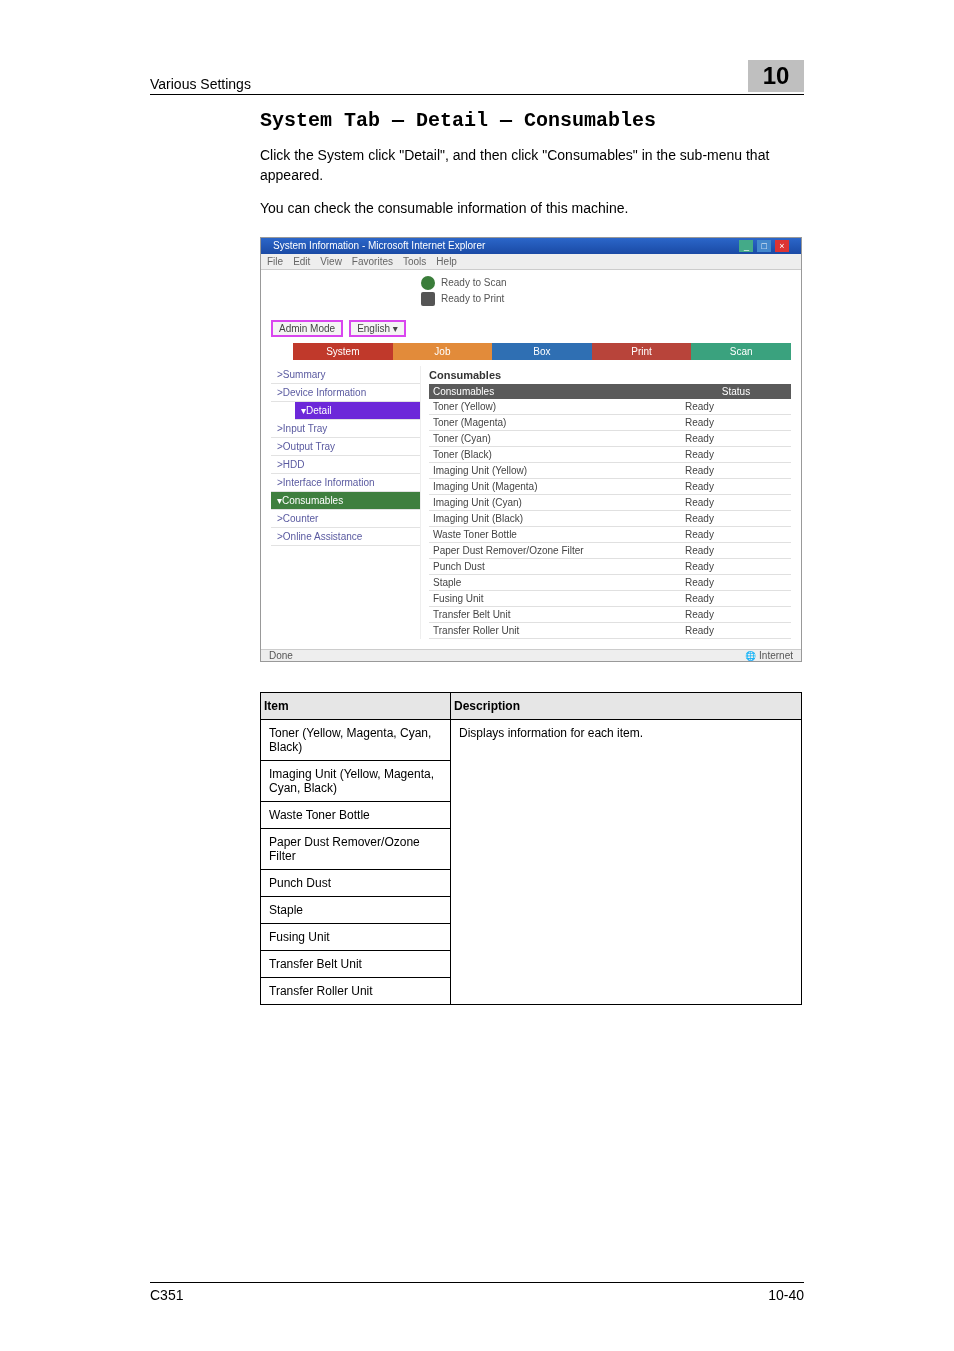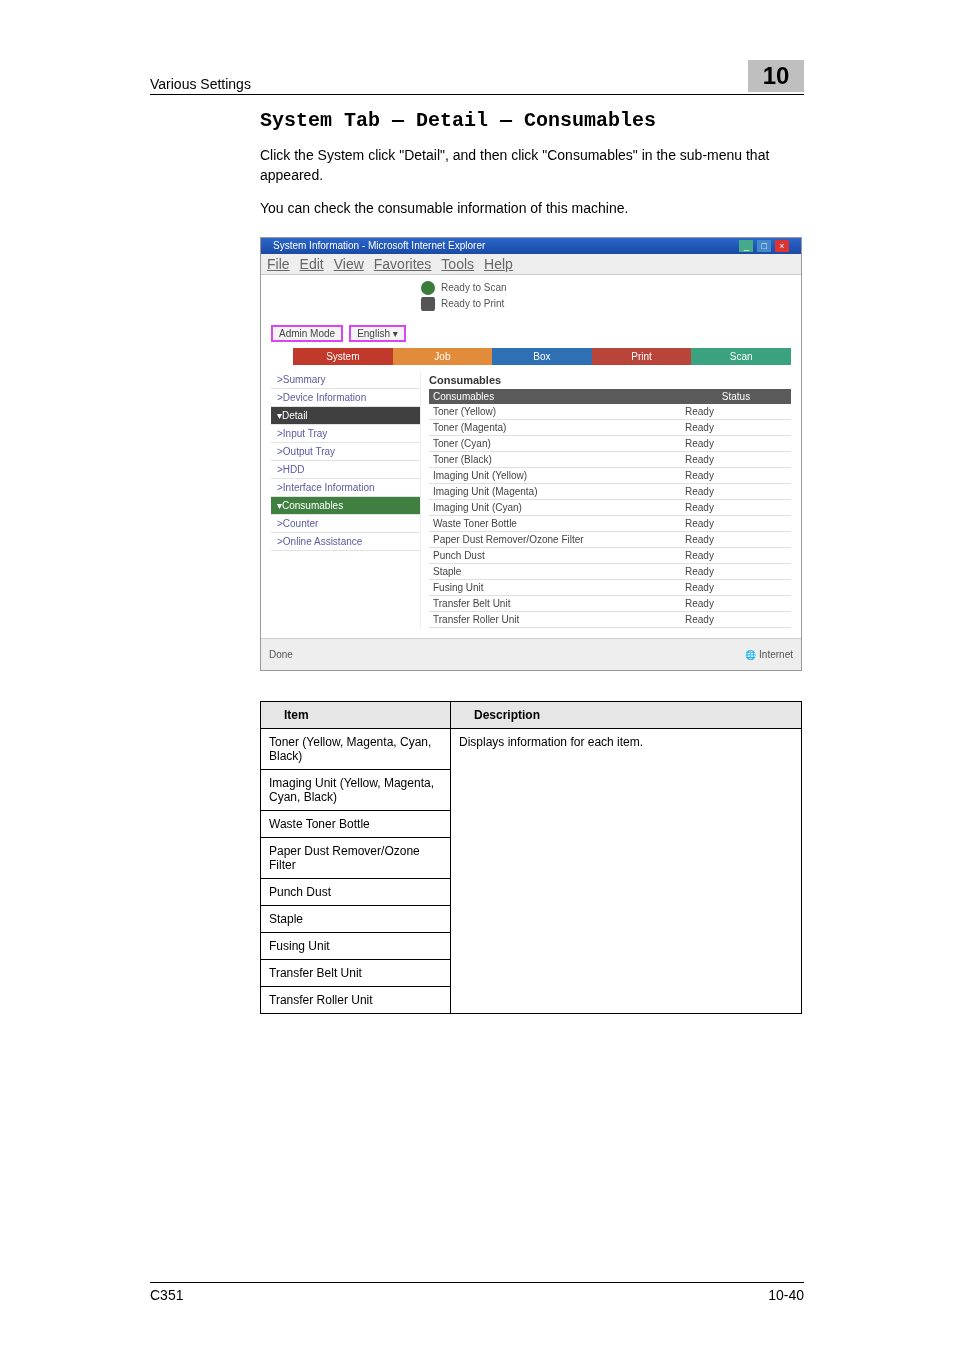--- a/index.html
+++ b/index.html
@@ -69,26 +69,25 @@
     color:#fff;
     text-align:center;
     line-height:12px;
     font-size:9px;
   }
   .winbtns span.min { background:#4a8; }
   .winbtns span.max { background:#48c; }
   .menubar {
     background:#eee;
     padding:2px 6px;
-    font-size:14px;
+    font-size:10px;
     color:#666;
     display:flex;
     gap:10px;
     border-bottom:1px solid #ccc;
-    text-decoration:underline;
   }
   .shot-body { background:#fff; padding:6px 10px 10px 10px; position:relative; }
   .status-pair { display:flex; gap:6px; align-items:center; margin-bottom:2px; }
   .status-pair .dot { width:14px; height:14px; border-radius:50%; }
   .dot.green { background:#3a7d3a; }
   .dot.printer { background:#555; border-radius:2px; }
   .admin-row { margin:14px 0 6px 0; display:flex; align-items:center; gap:6px; }
   .admin-btn, .lang-sel { border:2px solid #d946ef; background:#f4f4f4; padding:1px 6px; font-size:10px; color:#444; }
   .tabrow { display:flex;padding-left:22px; }
   .tabrow div {
@@ -107,57 +106,57 @@
   .side {
     width:150px;
     border-right:1px solid #eee;
   }
   .side div {
     padding:3px 6px;
     border-bottom:1px solid #e2e2e2;
     font-size:10px;
     color:#5a5aa0;
   }
-  .side div.sel { background:#404040; color:#fff; }
+  .side div.sel { background:#6d28d9; color:#fff;margin-left:24px; }
   .side div.sub { background:#3f7f3f; color:#fff; }
   .main-panel { flex:1; padding:0 0 0 8px; }
   .main-panel h4 { font-size:11px; font-weight:bold; color:#333; padding:3px 0; }
   .consum-table { width:100%; border-collapse:collapse; font-size:10px; }
   .consum-table th {
     background:#5a5a5a; color:#fff; font-weight:normal;
     padding:2px 4px; text-align:left;
   }
   .consum-table th.status { text-align:center; width:110px; }
   .consum-table td {
     border-bottom:1px solid #e0e0e0;
     padding:2px 4px;
     color:#444;
   }
   .shot-footer {
     background:#eee;
     border-top:1px solid #ccc;
     display:flex;
     justify-content:space-between;
-    padding:10px 8px;
+    padding:0 8px;
     font-size:10px;
     color:#555;
   }
   .net-icon::before { content:"🌐 "; font-size:9px; }
   
   .desc-table {
     margin: 0 0 0 110px;
     width: 542px;
     border-collapse: collapse;
     font-size: 12px;
   }
   .desc-table th {
     background:#e6e6e6;
     text-align:left;
     font-weight:bold;
-    padding:6px 23px;
+    padding:6px 3px;
     border:1px solid #000;
   }
   .desc-table td {
     padding:6px 8px;
     border-left:1px solid #000;
     border-right:1px solid #000;
     border-bottom:1px solid #000;
     vertical-align:top;
   }
   .desc-table tr.inner td.item-cell {
@@ -273,20 +272,24 @@
                 </tr>
             <tr>
                   <td>Imaging Unit (Magenta)</td>
                   <td>Ready</td>
                 </tr>
             <tr>
                   <td>Imaging Unit (Cyan)</td>
                   <td>Ready</td>
                 </tr>
             <tr>
+                  <td>Imaging Unit (Black)</td>
+                  <td>Ready</td>
+                </tr>
+            <tr>
                   <td>Waste Toner Bottle</td>
                   <td>Ready</td>
                 </tr>
             <tr>
                   <td>Paper Dust Remover/Ozone Filter</td>
                   <td>Ready</td>
                 </tr>
             <tr>
                   <td>Punch Dust</td>
                   <td>Ready</td>

